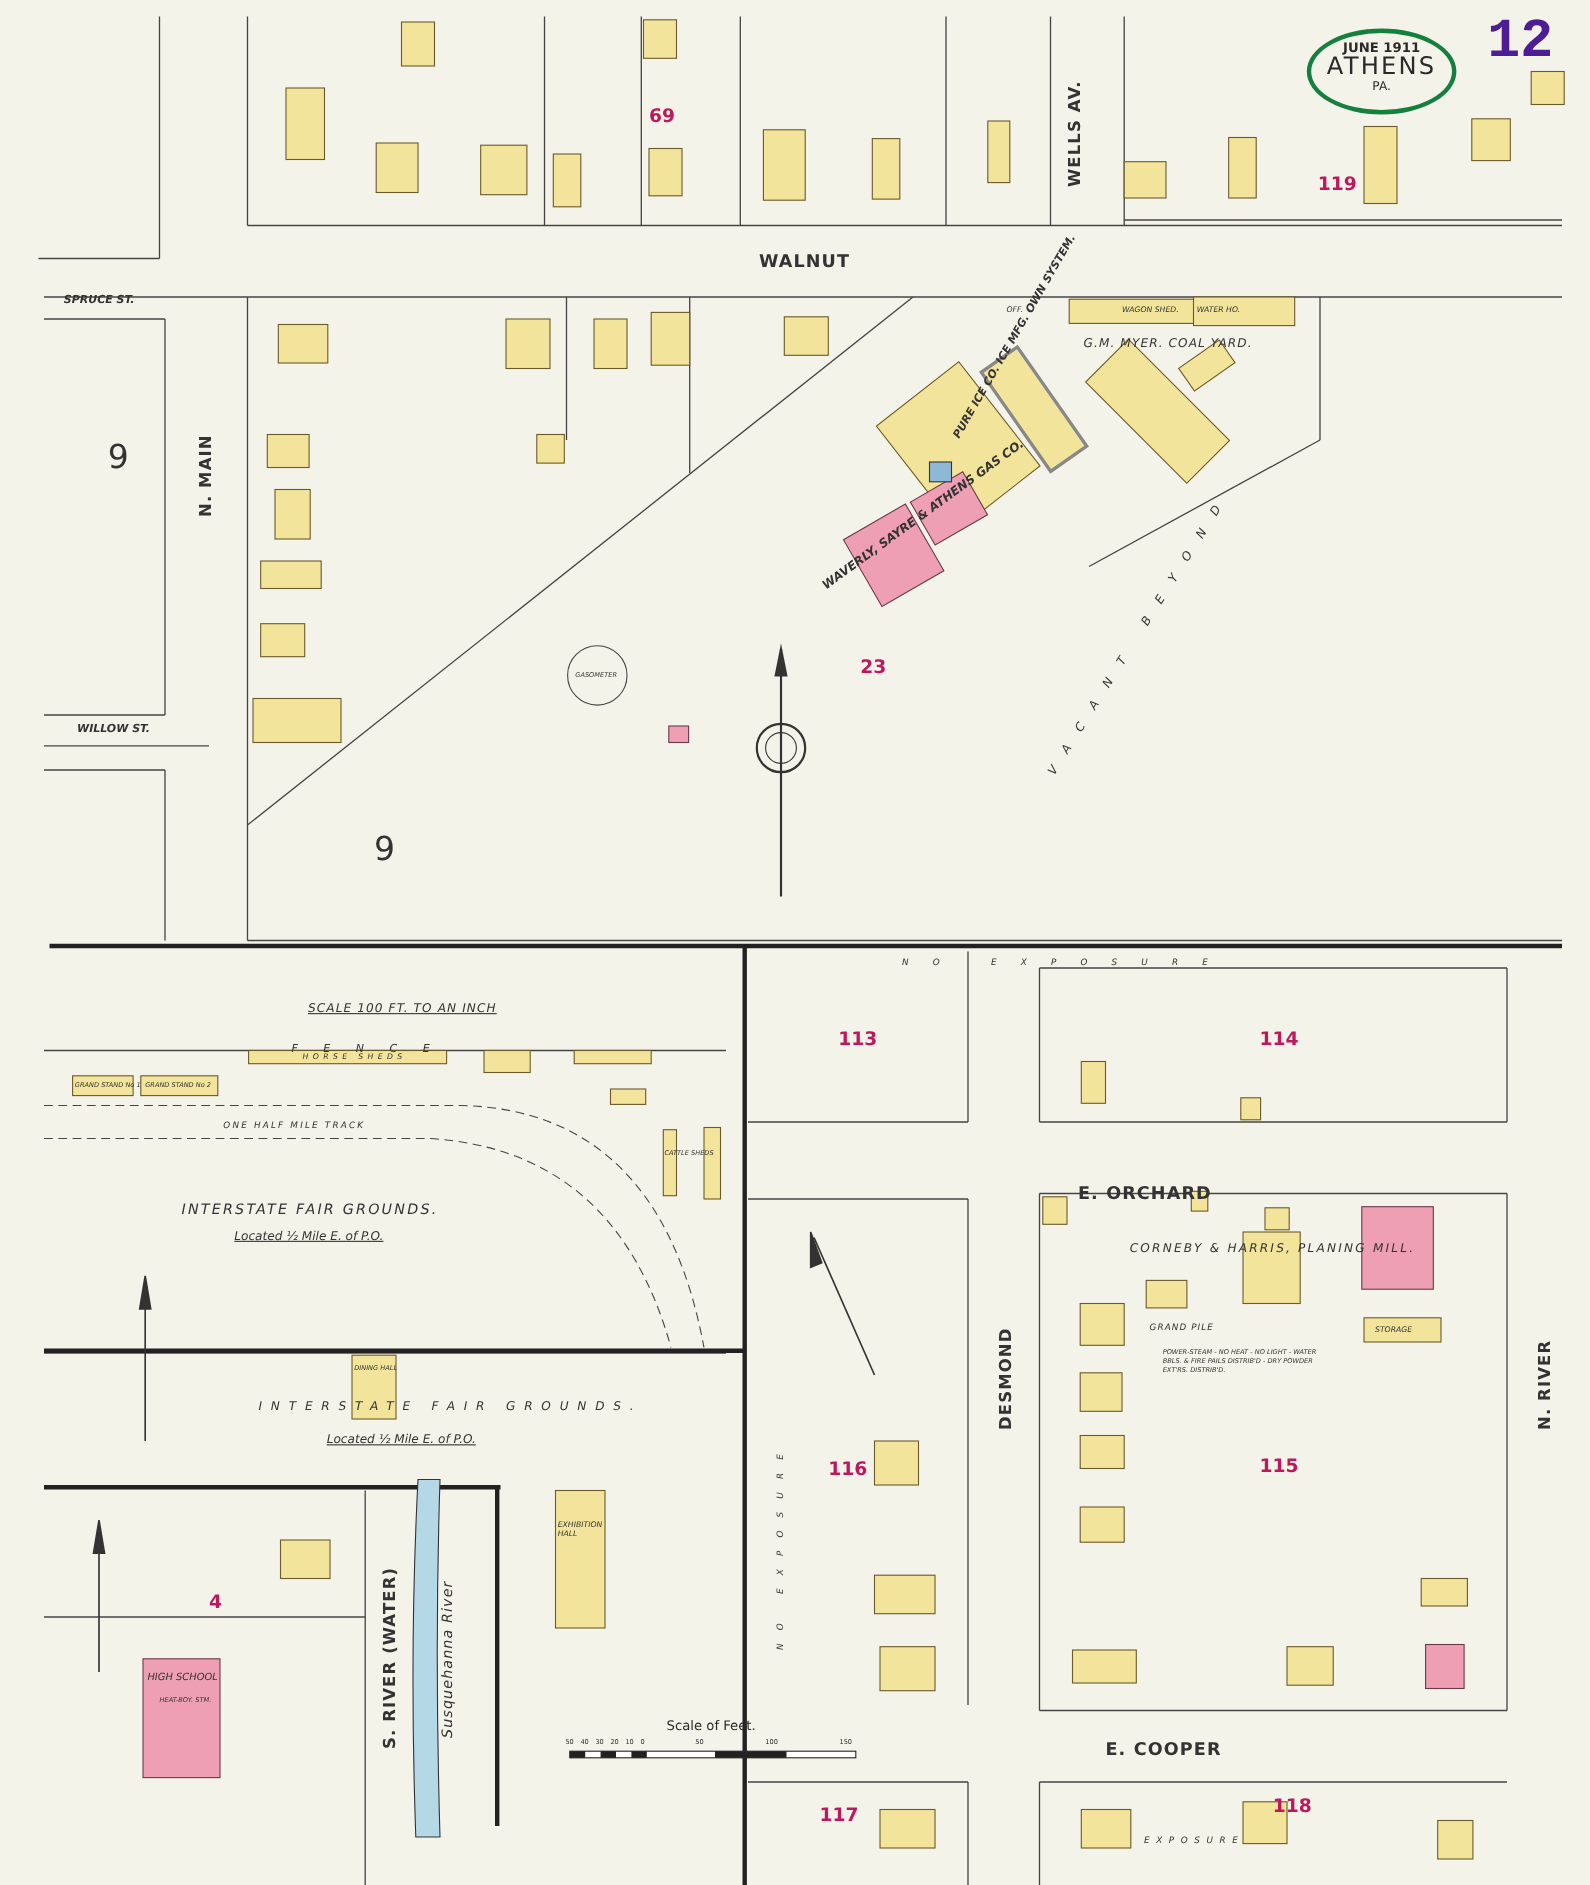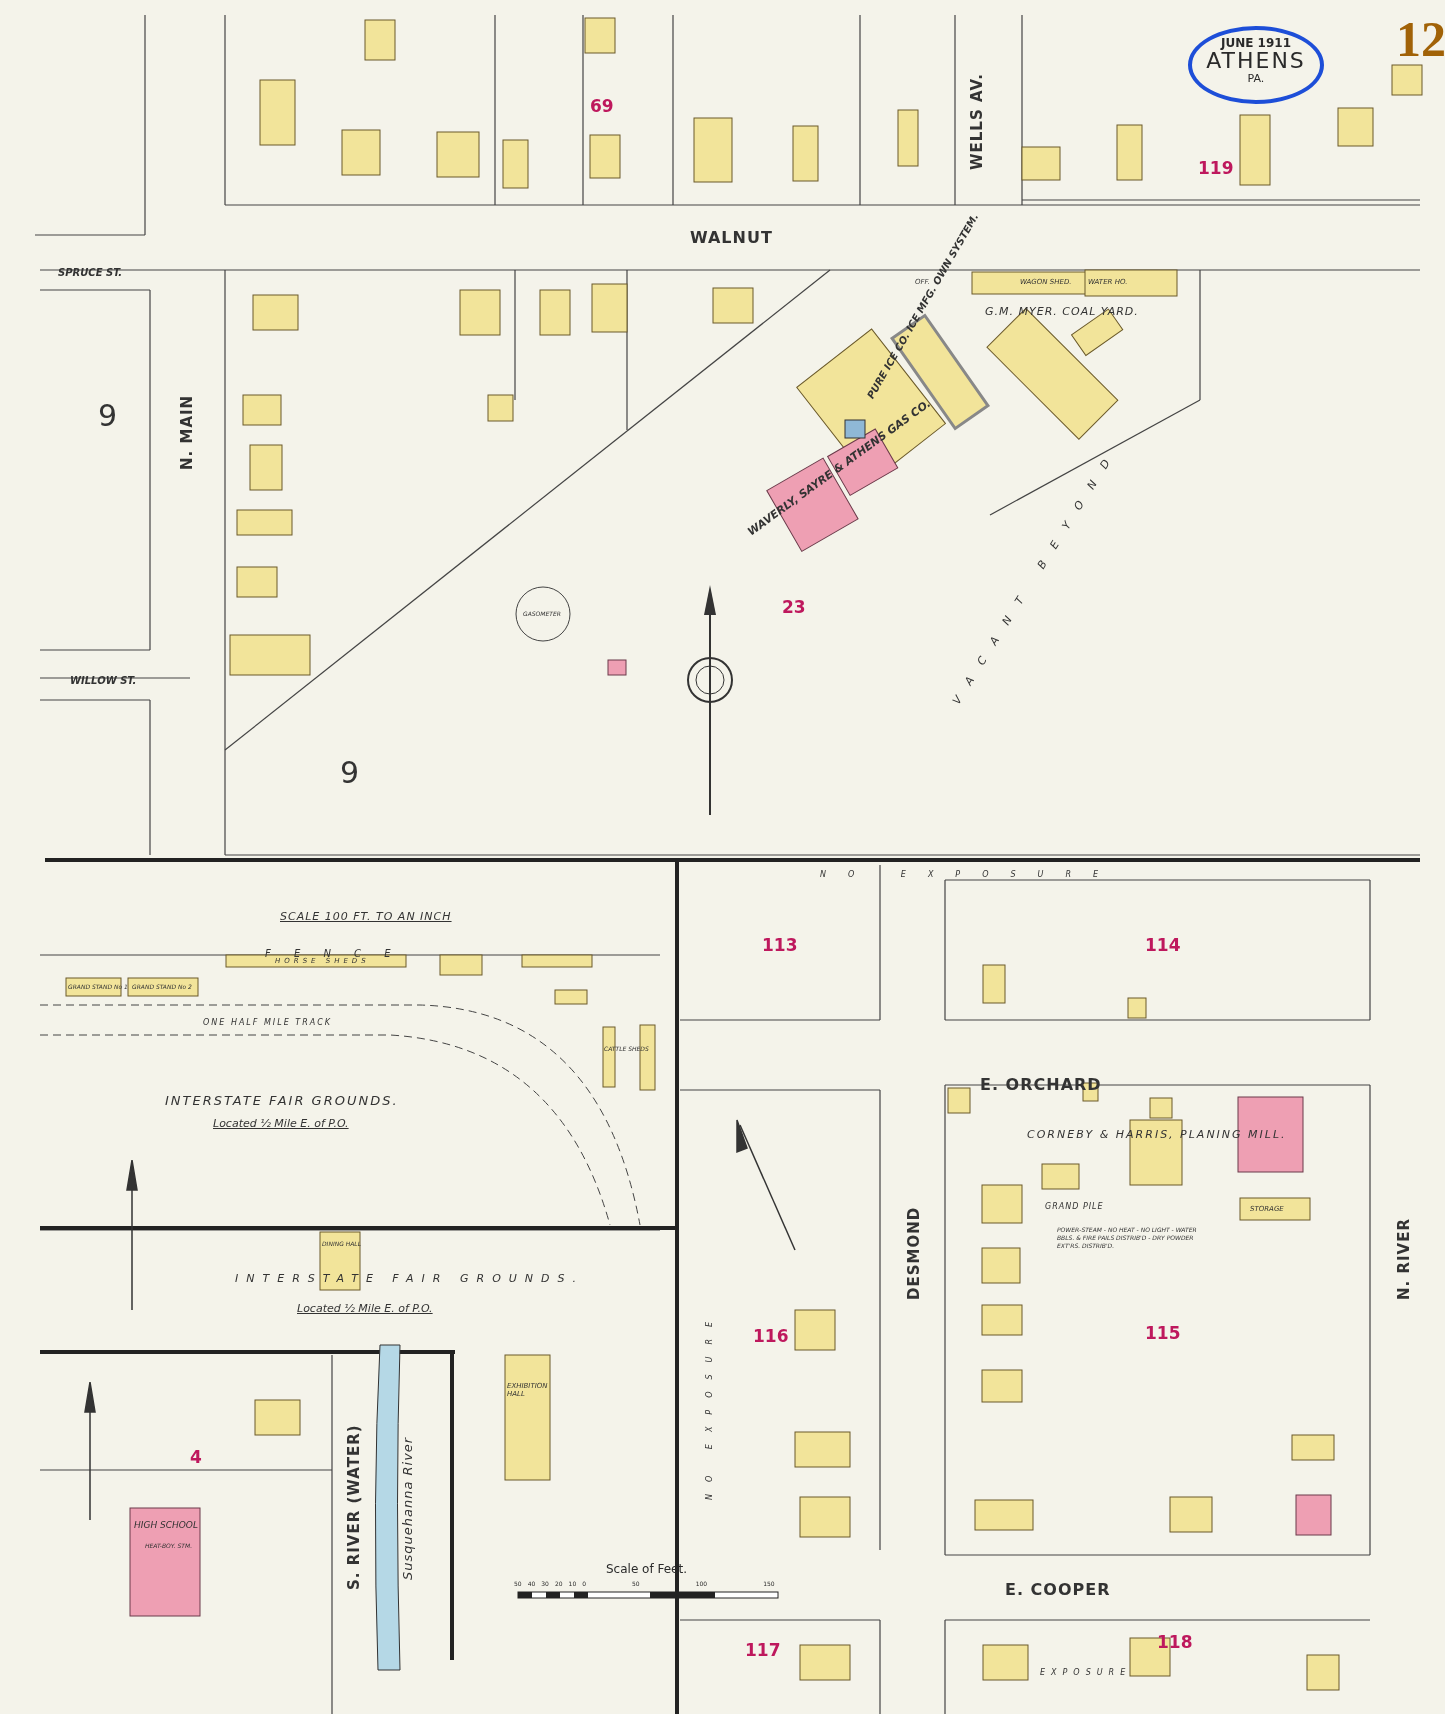--- a/index.html
+++ b/index.html
@@ -3,25 +3,25 @@
 <meta charset="utf-8">
 <style>
   html,body{margin:0;padding:0;}
   body{width:1445px;height:1714px;background:#f4f3ea;position:relative;overflow:hidden;font-family:"DejaVu Sans",sans-serif;color:#2a2a2a;}
   .abs{position:absolute;}
   svg.map{position:absolute;left:0;top:0;}
   .lbl{position:absolute;font-family:"DejaVu Sans",sans-serif;font-weight:bold;color:#333;letter-spacing:1px;white-space:nowrap;}
   .it{position:absolute;font-family:"DejaVu Sans",sans-serif;font-style:italic;color:#333;white-space:nowrap;font-size:11px;letter-spacing:2px;}
   .blk{position:absolute;font-family:"DejaVu Sans",sans-serif;font-size:17px;font-weight:bold;color:#be185d;}
   .big{position:absolute;font-family:"DejaVu Sans",sans-serif;font-size:30px;color:#333;}
-  .title-oval{position:absolute;left:1188px;top:26px;width:128px;height:70px;border:4px solid #1d4ed8;border-radius:50%;text-align:center;}
+  .title-oval{position:absolute;left:1188px;top:26px;width:128px;height:70px;border:4px solid #15803d;border-radius:50%;text-align:center;}
   .title-oval .d{font-size:12px;font-weight:bold;margin-top:6px;}
   .title-oval .c{font-size:22px;letter-spacing:2px;line-height:22px;}
   .title-oval .s{font-size:11px;}
-  .sheet{position:absolute;left:1352px;top:10px;font-family:Liberation Serif, serif;font-size:50px;font-weight:bold;color:#a16207;margin-left:44px;}
+  .sheet{position:absolute;left:1352px;top:10px;font-family:Liberation Mono, monospace;font-size:50px;font-weight:bold;color:#4c1d95;}
   .u{text-decoration:underline;}
 </style>
 </head>
 <body>
 
 <svg class="map" width="1445" height="1714" viewBox="0 0 1445 1714">
   <g stroke="#444" stroke-width="1.2" fill="none">
     <line x1="225" y1="15" x2="225" y2="205"></line>
       <line x1="225" y1="205" x2="1420" y2="205"></line>
     <line x1="495" y1="15" x2="495" y2="205"></line>
@@ -184,21 +184,21 @@
   <div class="d">JUNE 1911</div>
   <div class="c">ATHENS</div>
   <div class="s">PA.</div>
 </div>
 <div class="sheet">12</div>
 
 <div class="lbl" style="left:690px;top:228px;font-size:16px;">WALNUT</div>
 <div class="it" style="left:58px;top:250px;font-size:10px;letter-spacing:0;font-weight:bold;margin-top:17px;">SPRUCE ST.</div>
 <div class="lbl" style="left:968px;top:100px;font-size:15px;transform:rotate(-90deg);transform-origin:left top;top:170px;">WELLS AV.</div>
 <div class="lbl" style="left:178px;top:470px;font-size:15px;transform:rotate(-90deg);transform-origin:left top;">N. MAIN</div>
-<div class="it" style="left:70px;top:675px;font-size:10px;letter-spacing:0;font-weight:bold;">WILLOW ST.</div>
+<div class="it" style="left:70px;top:657px;font-size:10px;letter-spacing:0;font-weight:bold;">WILLOW ST.</div>
 <div class="lbl" style="left:980px;top:1075px;font-size:16px;">E. ORCHARD</div>
 <div class="lbl" style="left:905px;top:1300px;font-size:15px;transform:rotate(-90deg);transform-origin:left top;">DESMOND</div>
 <div class="lbl" style="left:1395px;top:1300px;font-size:15px;transform:rotate(-90deg);transform-origin:left top;">N. RIVER</div>
 <div class="lbl" style="left:1005px;top:1580px;font-size:16px;">E. COOPER</div>
 <div class="lbl" style="left:345px;top:1590px;font-size:15px;transform:rotate(-90deg);transform-origin:left top;">S. RIVER (WATER)</div>
 <div class="it" style="left:400px;top:1580px;font-size:13px;letter-spacing:1px;transform:rotate(-90deg);transform-origin:left top;">Susquehanna River</div>
 
 <div class="blk" style="left:590px;top:96px;">69</div>
 <div class="blk" style="left:1198px;top:158px;">119</div>
 <div class="big" style="left:98px;top:398px;">9</div>

